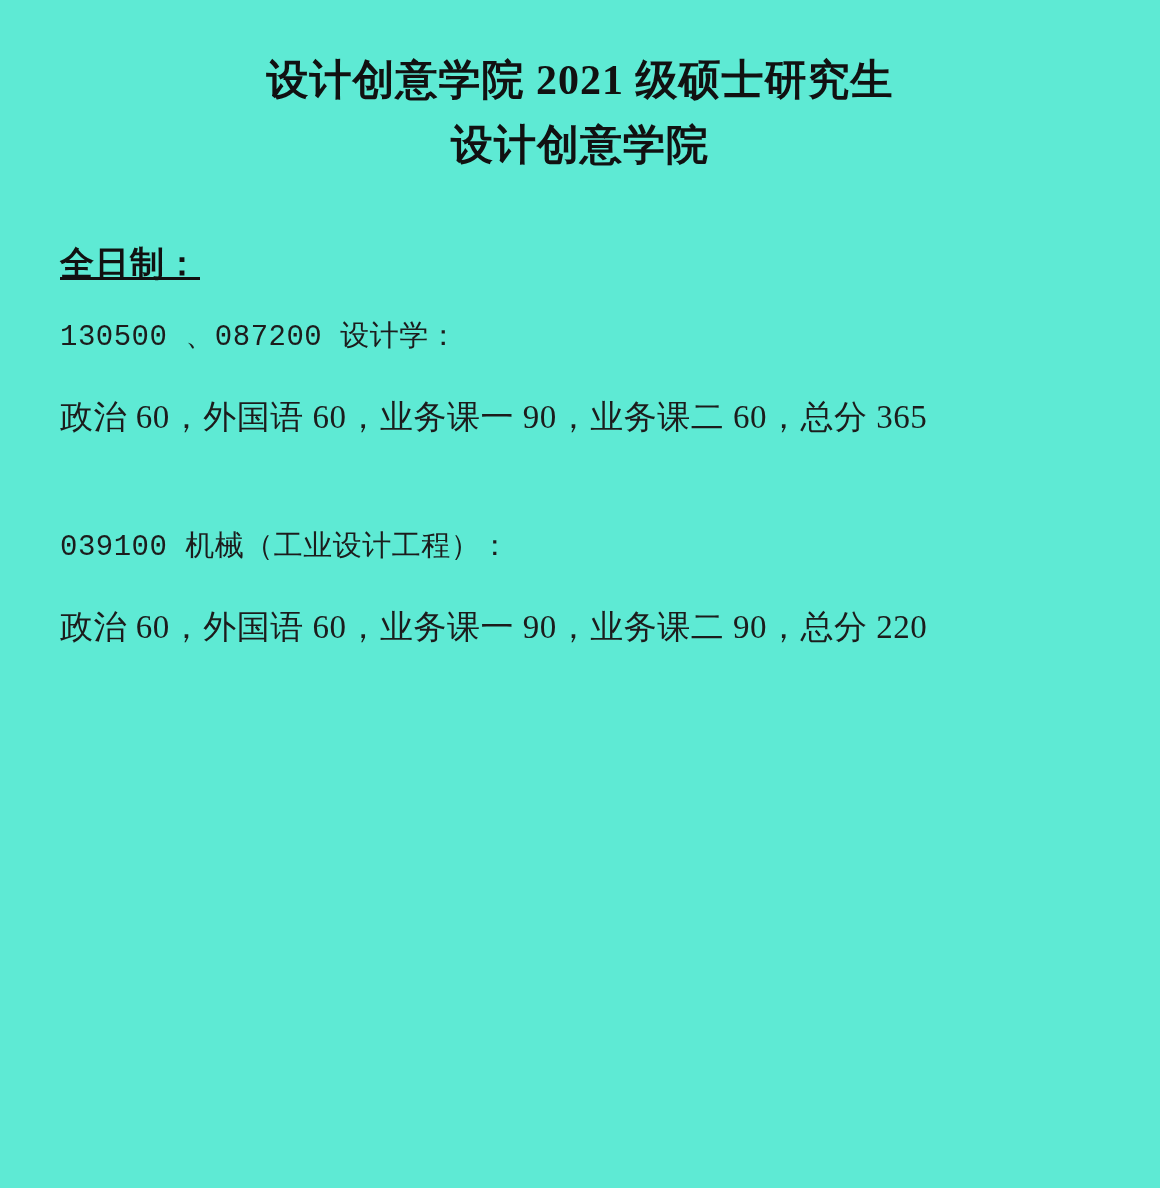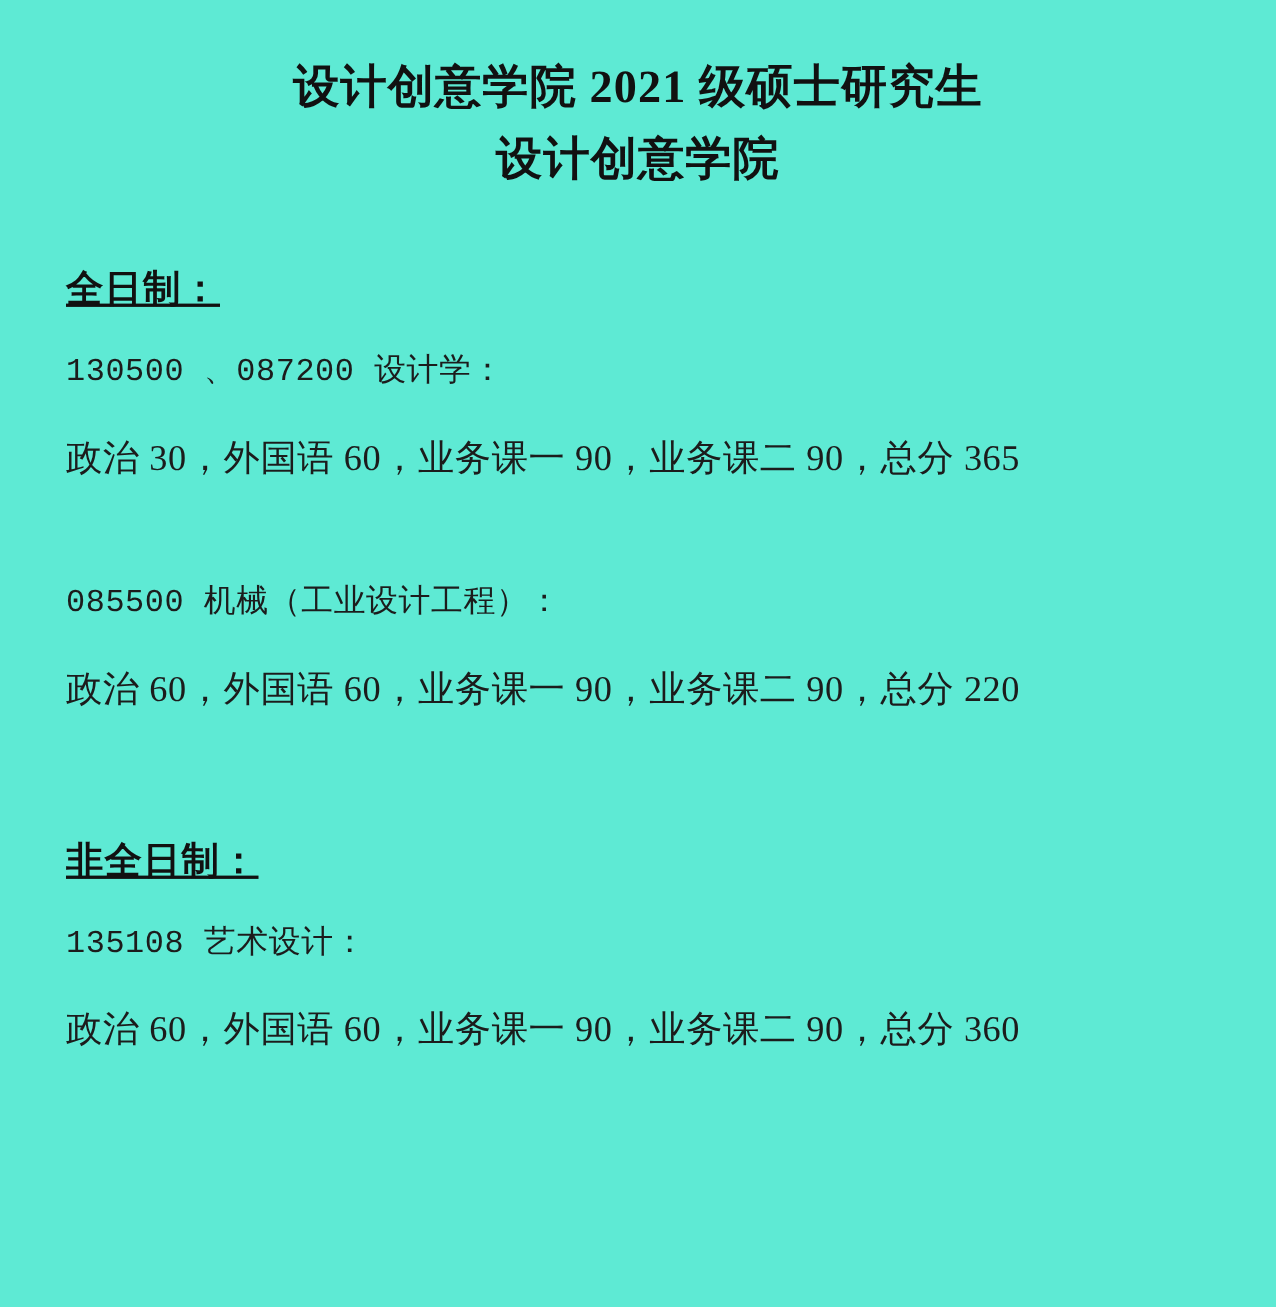--- a/index.html
+++ b/index.html
@@ -87,31 +87,25 @@
     <span class="title-line">设计创意学院</span>
   </div>
 
   <div class="body-block">
 
     <div class="section">
       <div class="spacer-top"></div>
       <p class="section-heading">全日制：</p>
 
       <p class="prog-label">130500 、087200 设计学：</p>
-      <p class="prog-scores">政治 30，外国语 60，业务课一 90，业务课二 90，总分 365</p>
+      <p class="prog-scores">政治 60，外国语 60，业务课一 90，业务课二 60，总分 365</p>
 
       <div class="gap-lg"></div>
 
-      <p class="prog-label">085500 机械（工业设计工程）：</p>
+      <p class="prog-label">039100 机械（工业设计工程）：</p>
       <p class="prog-scores">政治 60，外国语 60，业务课一 90，业务课二 90，总分 220</p>
     </div>
 
     <div class="gap-xl"></div>
 
-    <div class="section">
-      <p class="section-heading">非全日制：</p>
-
-      <p class="prog-label">135108  艺术设计：</p>
-      <p class="prog-scores">政治 60，外国语 60，业务课一 90，业务课二 90，总分 360</p>
-    </div>
 
   </div>
 </div>
 
 </body></html>

